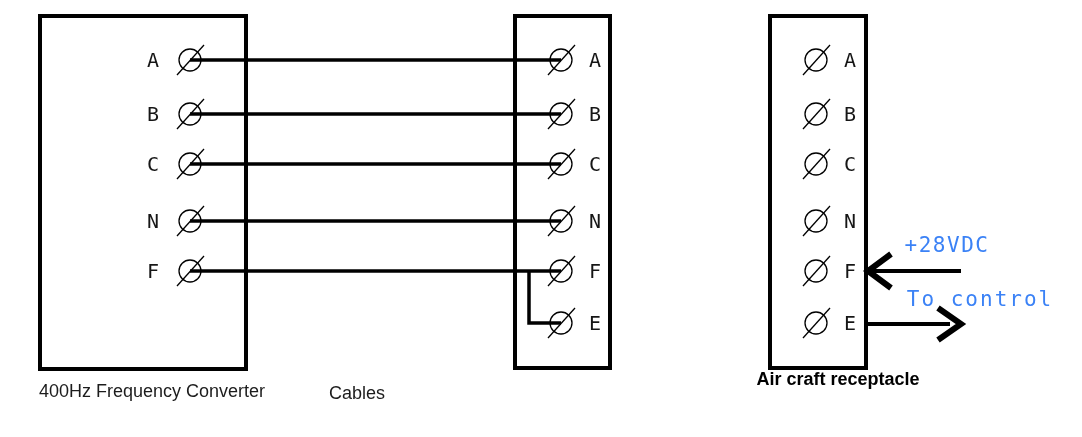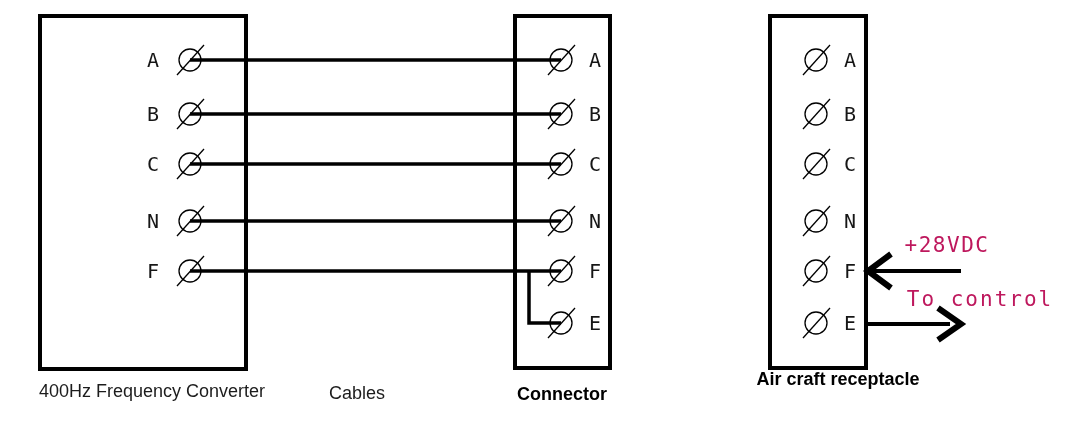--- a/index.html
+++ b/index.html
@@ -14,21 +14,21 @@
   svg .shaft{ stroke:#000; stroke-width:4; fill:none; }
   svg .head { stroke:#000; stroke-width:6; fill:none; stroke-linejoin:miter; }
   .tl {
     position:absolute; transform:translate(-50%,-50%);
     font-family:"DejaVu Sans Mono", monospace; font-size:20px; font-weight:400;
     color:#161616; white-space:pre; line-height:1;
   }
   .cad {
     position:absolute; transform:translate(-50%,-50%);
     font-family:"DejaVu Sans Mono", monospace; font-size:21px; font-weight:400;
-    color:#be185d; white-space:nowrap; line-height:1;
+    color:#3b82f6; white-space:nowrap; line-height:1;
   }
   .ls15 { letter-spacing:1.5px; }
   .ls20 { letter-spacing:2px; }
   .cap {
     position:absolute; transform:translate(-50%,-50%);
     font-family:"Liberation Sans", sans-serif; font-size:18px; color:#1c1c1c;
     white-space:nowrap; line-height:1.2;
   }
   .bold { font-weight:bold; color:#000; }
 </style>
@@ -158,16 +158,15 @@
   <div class="tl" style="left:850px; top:164px;">C</div>
   <div class="tl" style="left:850px; top:221px;">N</div>
   <div class="tl" style="left:850px; top:271px;">F</div>
   <div class="tl" style="left:850px; top:323px;">E</div>
 
   <div class="cad ls15" style="left:947px; top:245px;">+28VDC</div>
   <div class="cad ls20" style="left:980px; top:299px;">To control</div>
 
   <div class="cap" style="left:152px; top:392px;">400Hz Frequency Converter</div>
   <div class="cap" style="left:357px; top:394px;">Cables</div>
-  <div class="cap bold" style="left:562px; top:395px;">Connector</div>
   <div class="cap bold" style="left:838px; top:380px;">Air craft receptacle</div>
 
 </div>
 
 </body></html>

